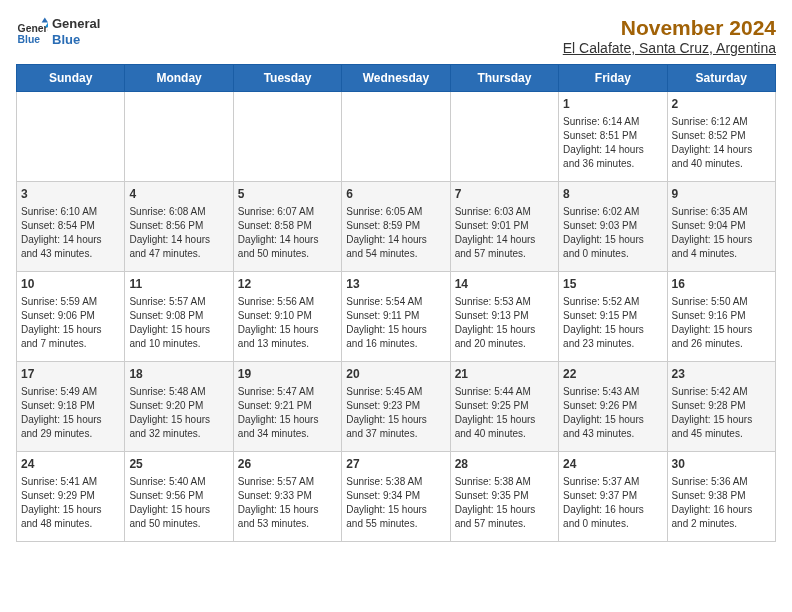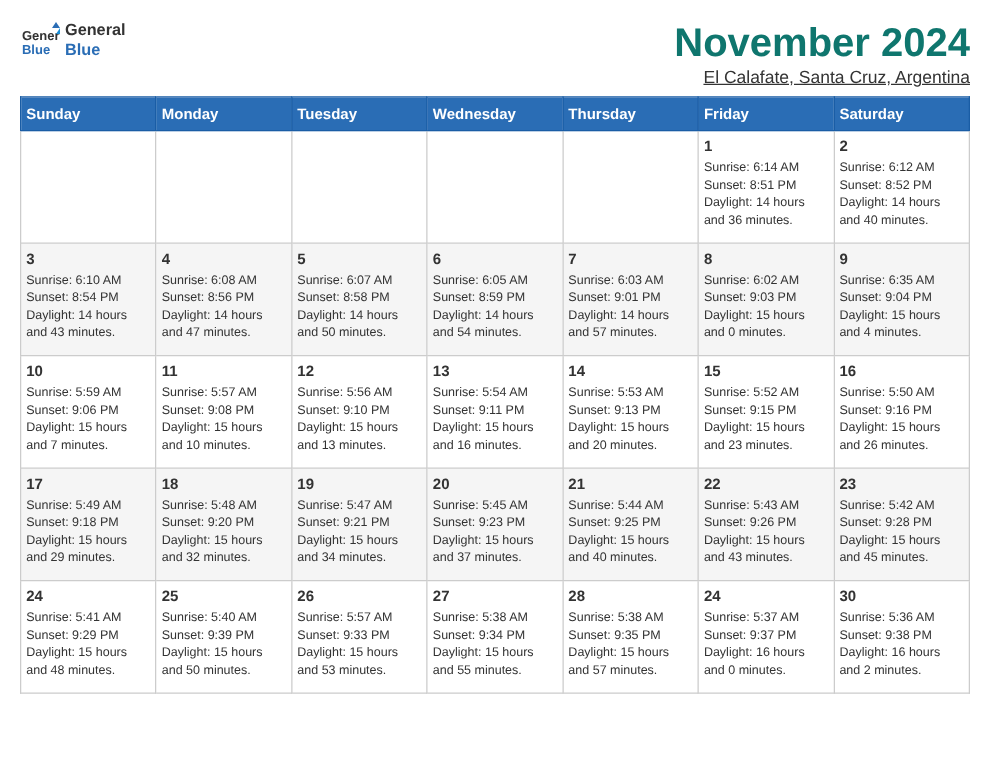--- a/index.html
+++ b/index.html
@@ -31,39 +31,39 @@
     }
     .logo-text span:last-child { color: #2a6db5; }
     .logo-icon {
       width: 32px;
       height: 32px;
     }
     .title-area {
       text-align: right;
     }
     .main-title {
-      font-size: 32px;
+      font-size: 21px;
       font-weight: bold;
-      color: #0f766e;
+      color: #a16207;
     }
     .subtitle {
       font-size: 14px;
       color: #333;
       text-decoration: underline;
     }
     table {
       width: 100%;
       border-collapse: collapse;
       font-size: 10.5px;
     }
     thead tr th {
       background-color: #2a6db5;
       color: #fff;
       padding: 6px 4px;
-      text-align: left;
+      text-align: center;
       font-size: 12px;
       font-weight: bold;
       border: 1px solid #1a5da5;
     }
     tbody tr td {
       border: 1px solid #ccc;
       vertical-align: top;
       padding: 4px;
       height: 90px;
       background: #fff;
@@ -297,21 +297,21 @@
         <td>
           <span class="day-num">24</span>
           <div>Sunrise: 5:41 AM</div>
           <div>Sunset: 9:29 PM</div>
           <div>Daylight: 15 hours</div>
           <div>and 48 minutes.</div>
         </td>
         <td>
           <span class="day-num">25</span>
           <div>Sunrise: 5:40 AM</div>
-          <div>Sunset: 9:39 PM</div>
+          <div>Sunset: 9:56 PM</div>
           <div>Daylight: 15 hours</div>
           <div>and 50 minutes.</div>
         </td>
         <td>
           <span class="day-num">26</span>
           <div>Sunrise: 5:57 AM</div>
           <div>Sunset: 9:33 PM</div>
           <div>Daylight: 15 hours</div>
           <div>and 53 minutes.</div>
         </td>

